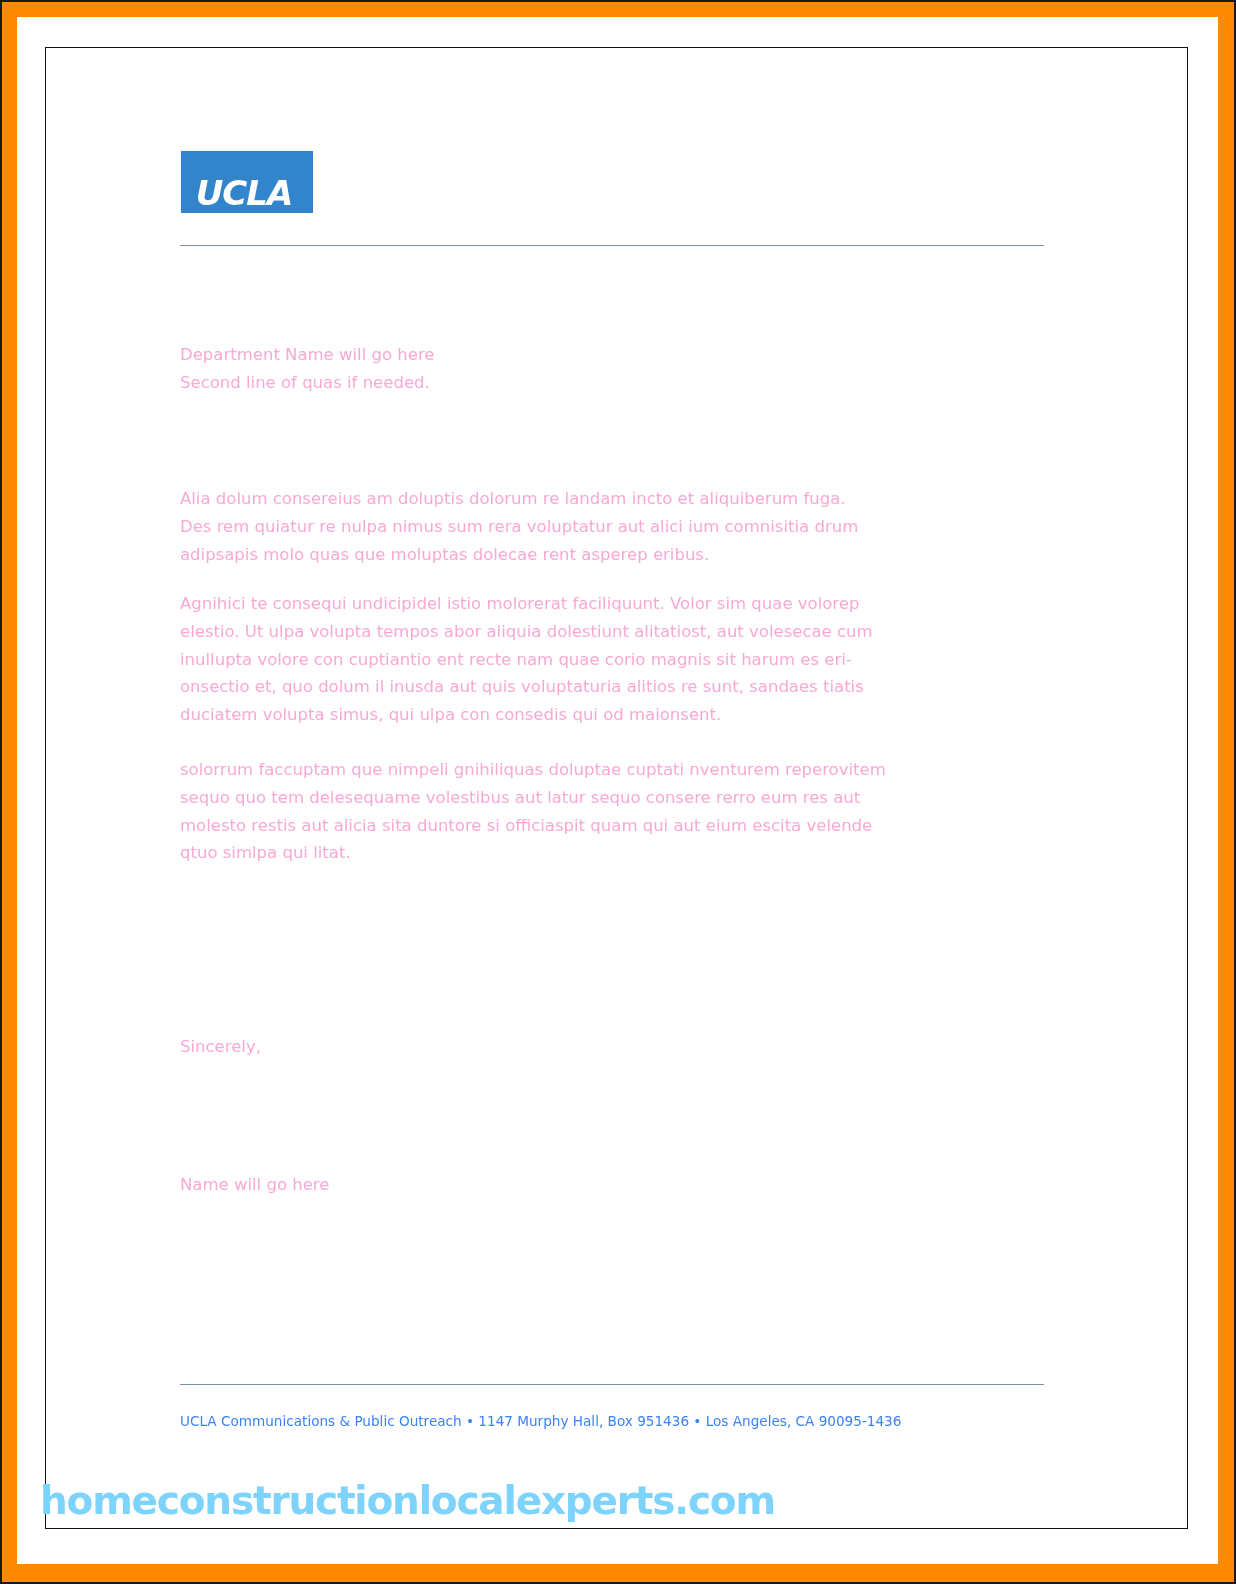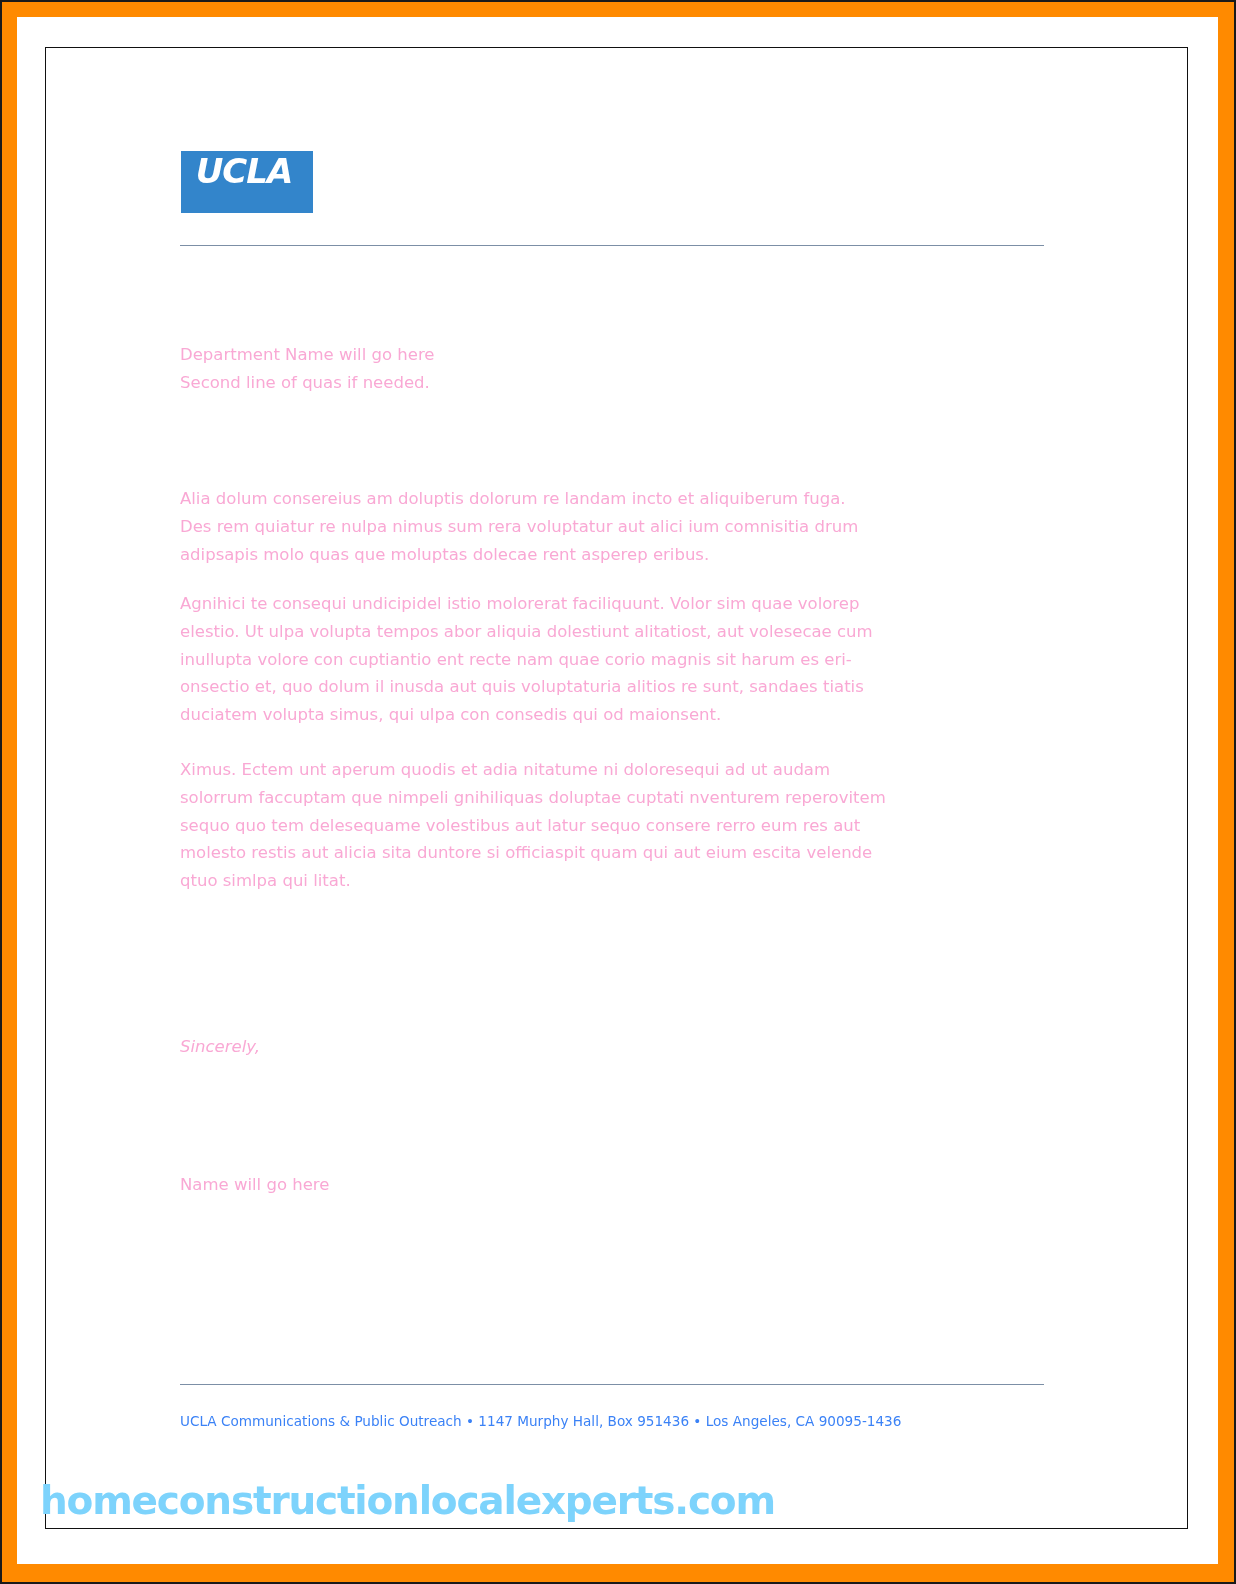--- a/index.html
+++ b/index.html
@@ -28,21 +28,21 @@
       width: 1143px; height: 1482px;
       border: 1.5px solid #111;
       box-sizing: border-box;
       background: #ffffff;
     }
     .logo {
       position: absolute;
       left: 181px; top: 151px;
       width: 132px; height: 62px;
       background: #3385CB;
-      display: flex; align-items: flex-start; justify-content: center;
+      display: flex; align-items: flex-end; justify-content: center;
     }
     .logo span {
       color: #ffffff;
       font-family: "DejaVu Sans", sans-serif;
       font-weight: bold;
       font-style: italic;
       font-size: 34px;
       letter-spacing: -1px;
       margin-left: -6px;
     }
@@ -60,21 +60,21 @@
       font-family: "DejaVu Sans", sans-serif;
       font-size: 16.5px;
       line-height: 27.8px;
       white-space: nowrap;
     }
     .text div { height: 27.8px; }
     .dept { top: 341px; }
     .p1 { top: 485px; }
     .p2 { top: 590px; }
     .p3 { top: 756px; }
-    .closing { top: 1033px; font-style: italic; }
+    .closing { top: 1033px; }
     .signer { top: 1171px; }
     .footer {
       position: absolute;
       left: 180px; top: 1413px;
       color: #3b82f6;
       font-family: "DejaVu Sans", sans-serif;
       font-size: 13.6px;
       white-space: nowrap;
     }
     .watermark {
@@ -114,21 +114,20 @@
 
 <div class="text p2">
   <div>Agnihici te consequi undicipidel istio molorerat faciliquunt. Volor sim quae volorep</div>
   <div>elestio. Ut ulpa volupta tempos abor aliquia dolestiunt alitatiost, aut volesecae cum</div>
   <div>inullupta volore con cuptiantio ent recte nam quae corio magnis sit harum es eri-</div>
   <div>onsectio et, quo dolum il inusda aut quis voluptaturia alitios re sunt, sandaes tiatis</div>
   <div>duciatem volupta simus, qui ulpa con consedis qui od maionsent.</div>
 </div>
 
 <div class="text p3">
-  <div>Ximus. Ectem unt aperum quodis et adia nitatume ni doloresequi ad ut audam</div>
   <div>solorrum faccuptam que nimpeli gnihiliquas doluptae cuptati nventurem reperovitem</div>
   <div>sequo quo tem delesequame volestibus aut latur sequo consere rerro eum res aut</div>
   <div>molesto restis aut alicia sita duntore si officiaspit quam qui aut eium escita velende</div>
   <div>qtuo simlpa qui litat.</div>
 </div>
 
 <div class="text closing">Sincerely,</div>
 <div class="text signer">Name will go here</div>
 
 <div class="rule bottom"></div>

